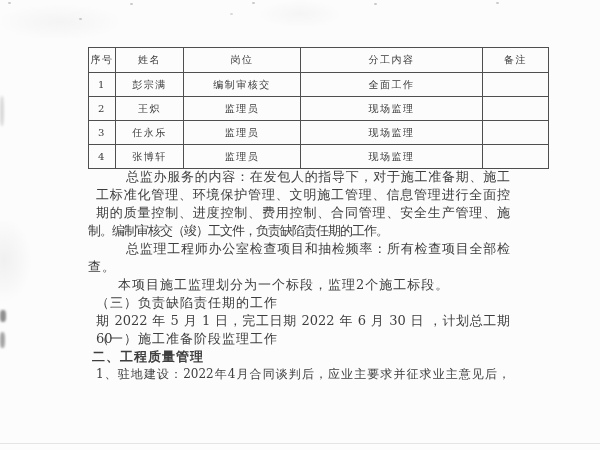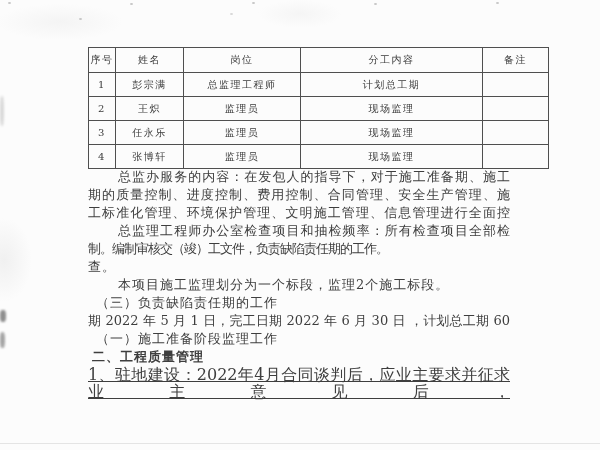--- a/index.html
+++ b/index.html
@@ -44,27 +44,28 @@
     font-size:13px;line-height:18px;height:18px;
     letter-spacing:1px;
     white-space:nowrap;overflow:visible;
   }
   .line.justify{
     white-space:normal;
     text-align:justify;
     text-align-last:justify;
     text-justify:inter-character;
     letter-spacing:normal;
+    margin-left:8px;
   }
   .line.tight{letter-spacing:-1px;}
   .line.indent-para{padding-left:30px;}
   .line.indent-head{padding-left:8px;}
   .line.indent-sec{padding-left:4px;}
   .line.bold{font-weight:bold;}
-  .line.small{font-size:16px;line-height:17px;text-decoration:underline;}
+  .line.small{font-size:12px;line-height:17px;}
 </style>
 </head>
 <body>
 
 <div class="page">
 
   <div class="speck" style="left:8px;top:2px;"></div>
   <div class="speck" style="left:130px;top:3px;"></div>
   <div class="speck" style="left:252px;top:2px;"></div>
   <div class="speck" style="left:374px;top:3px;"></div>
@@ -88,22 +89,22 @@
         <tr>
           <td>序号</td>
           <td>姓名</td>
           <td>岗位</td>
           <td>分工内容</td>
           <td>备注</td>
         </tr>
         <tr>
           <td>1</td>
           <td>彭宗满</td>
-          <td>总监理工程师</td>
-          <td>计划总工期</td>
+          <td>编制审核交</td>
+          <td>全面工作</td>
           <td></td>
         </tr>
         <tr>
           <td>2</td>
           <td>王炽</td>
           <td>监理员</td>
           <td>现场监理</td>
           <td></td>
         </tr>
         <tr>
@@ -118,24 +119,24 @@
           <td>张博轩</td>
           <td>监理员</td>
           <td>现场监理</td>
           <td></td>
         </tr>
       </tbody>
   </table>
 
   <div class="textblock">
       <div class="line indent-para justify">总监办服务的内容：在发包人的指导下，对于施工准备期、施工</div>
+      <div class="line justify">工标准化管理、环境保护管理、文明施工管理、信息管理进行全面控</div>
       <div class="line justify">期的质量控制、进度控制、费用控制、合同管理、安全生产管理、施</div>
-      <div class="line justify">工标准化管理、环境保护管理、文明施工管理、信息管理进行全面控</div>
+      <div class="line tight">制。编制审核交（竣）工文件，负责缺陷责任期的工作。</div>
       <div class="line indent-para justify">总监理工程师办公室检查项目和抽检频率：所有检查项目全部检</div>
-      <div class="line tight">制。编制审核交（竣）工文件，负责缺陷责任期的工作。</div>
       <div class="line">查。</div>
       <div class="line indent-para">本项目施工监理划分为一个标段，监理2个施工标段。</div>
       <div class="line indent-head">（三）负责缺陷责任期的工作</div>
       <div class="line justify">期 2022 年 5 月 1 日，完工日期 2022 年 6 月 30 日 ，计划总工期 60</div>
       <div class="line indent-head">（一）施工准备阶段监理工作</div>
       <div class="line bold indent-sec">二、工程质量管理</div>
       <div class="line small justify">1、驻地建设：2022年4月合同谈判后，应业主要求并征求业主意见后，</div>
     </div>
 
 </div>

